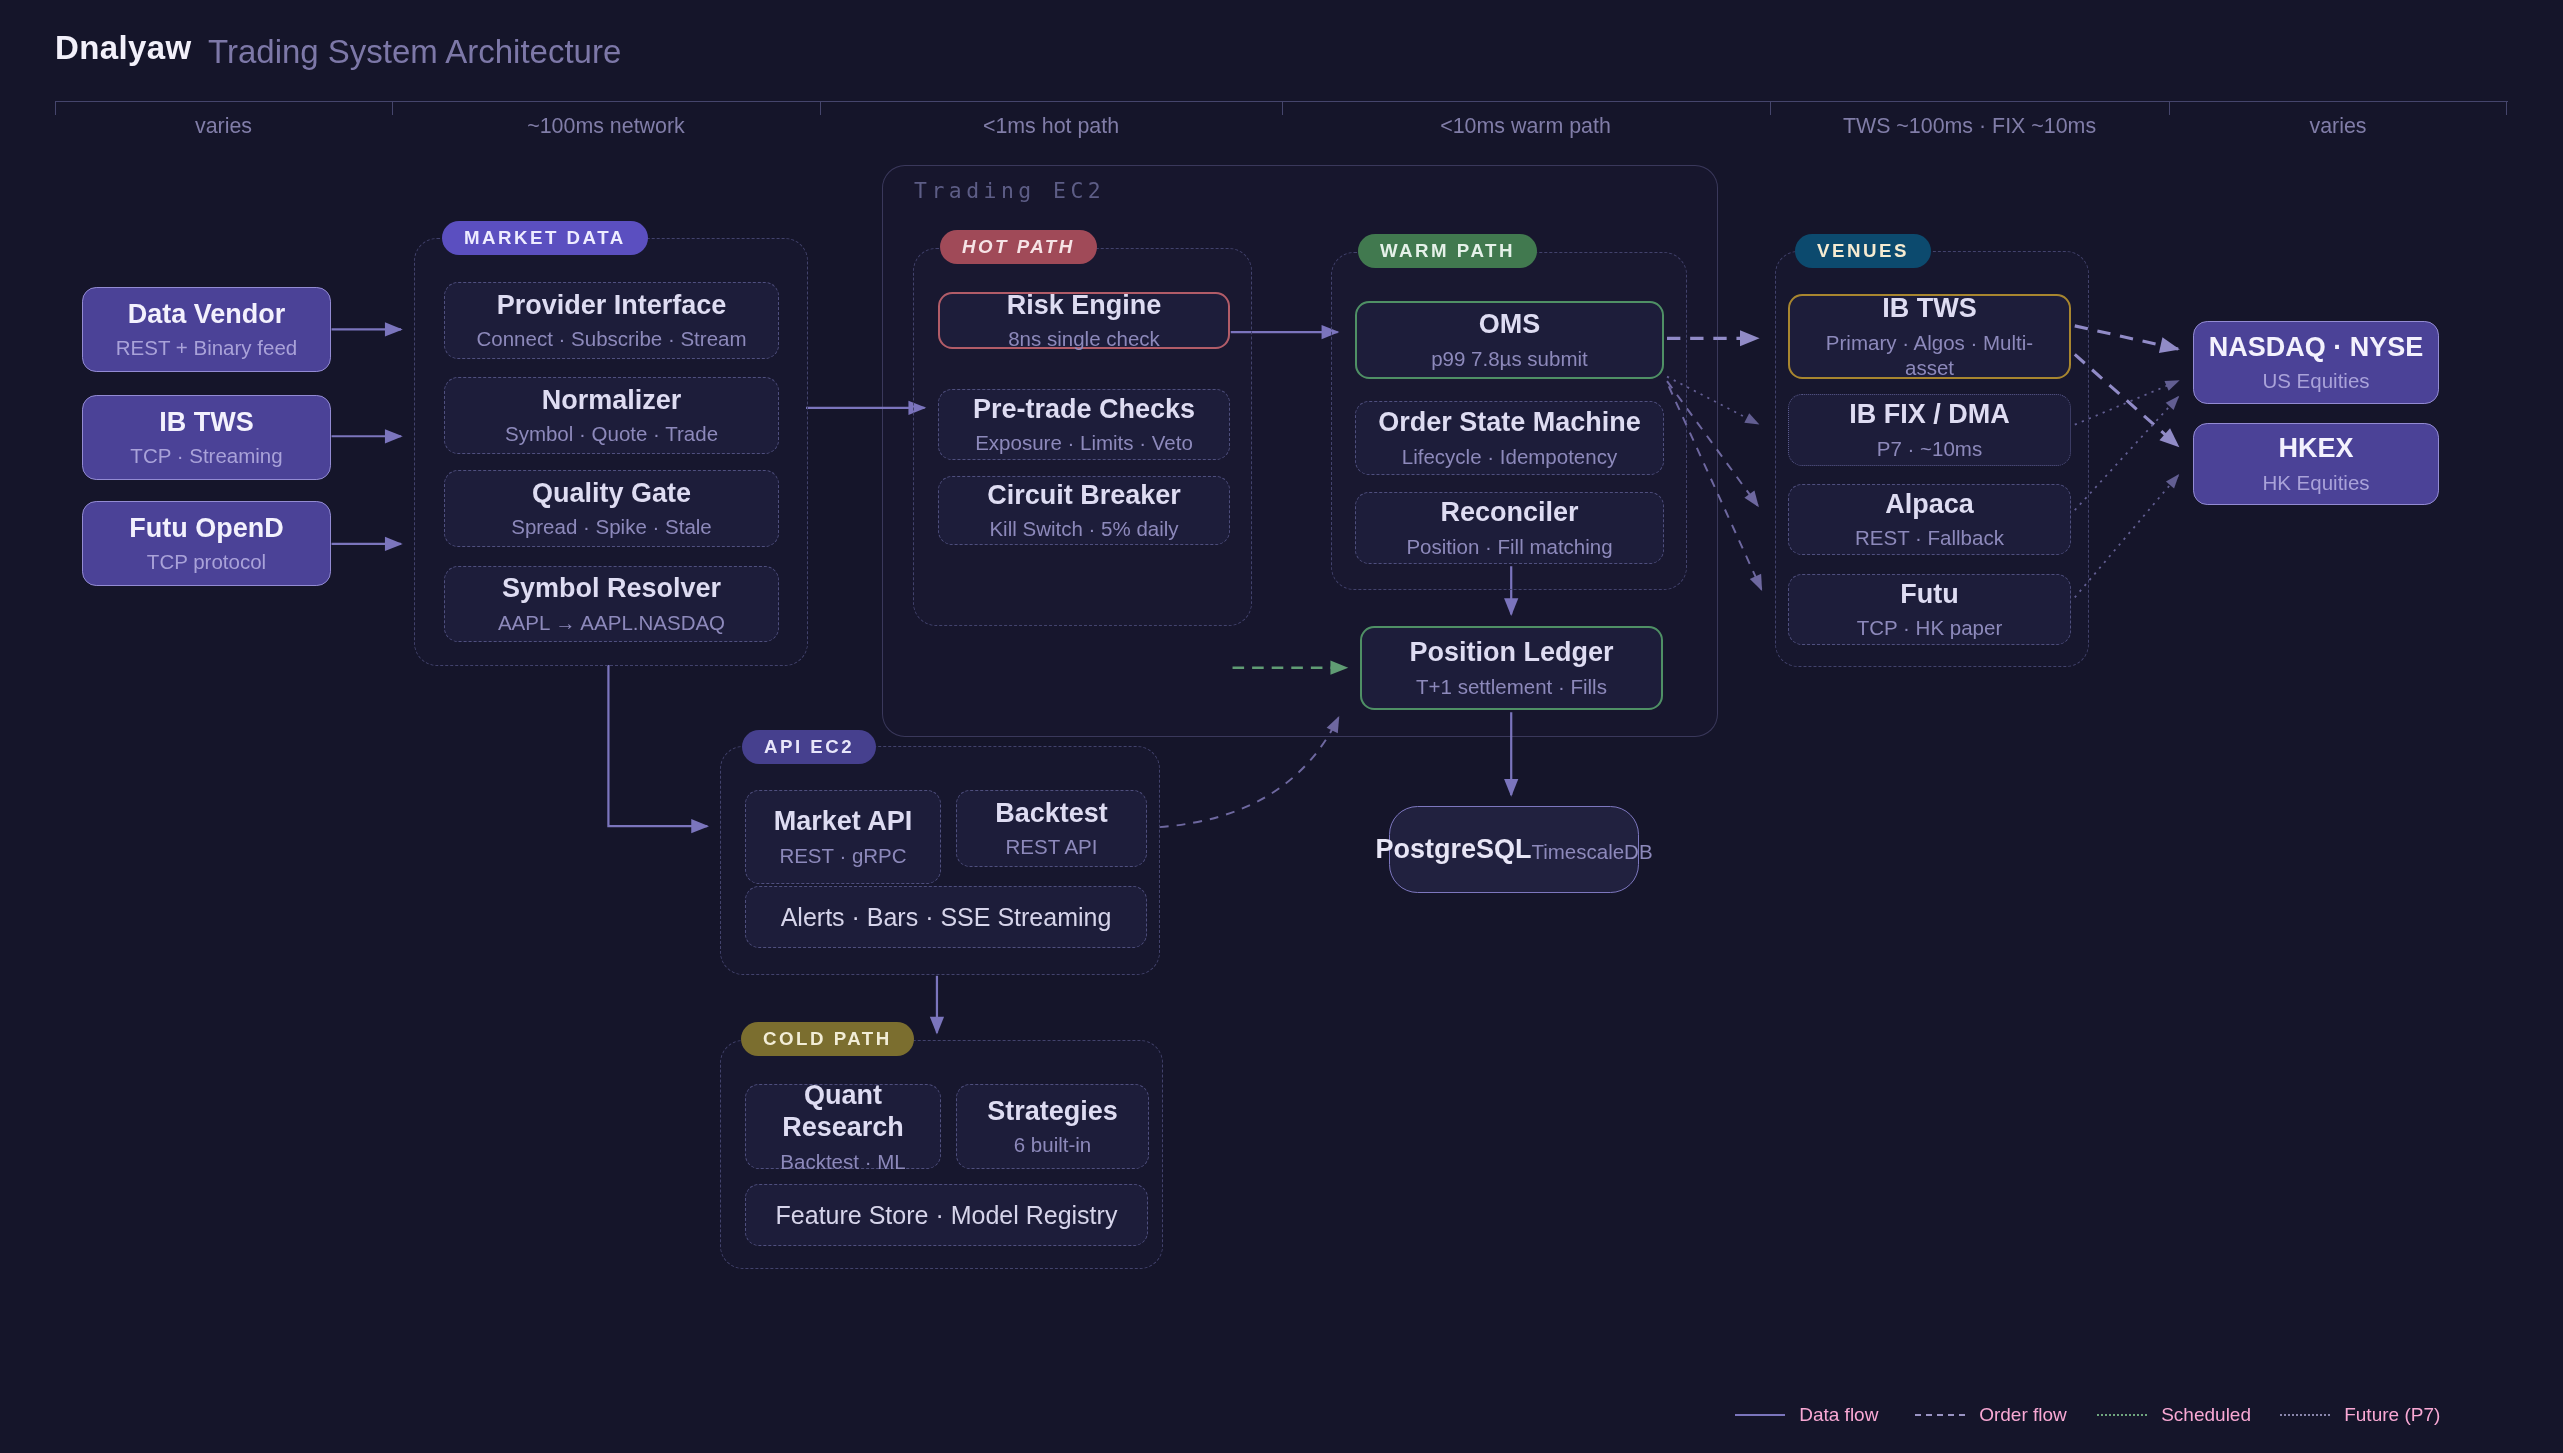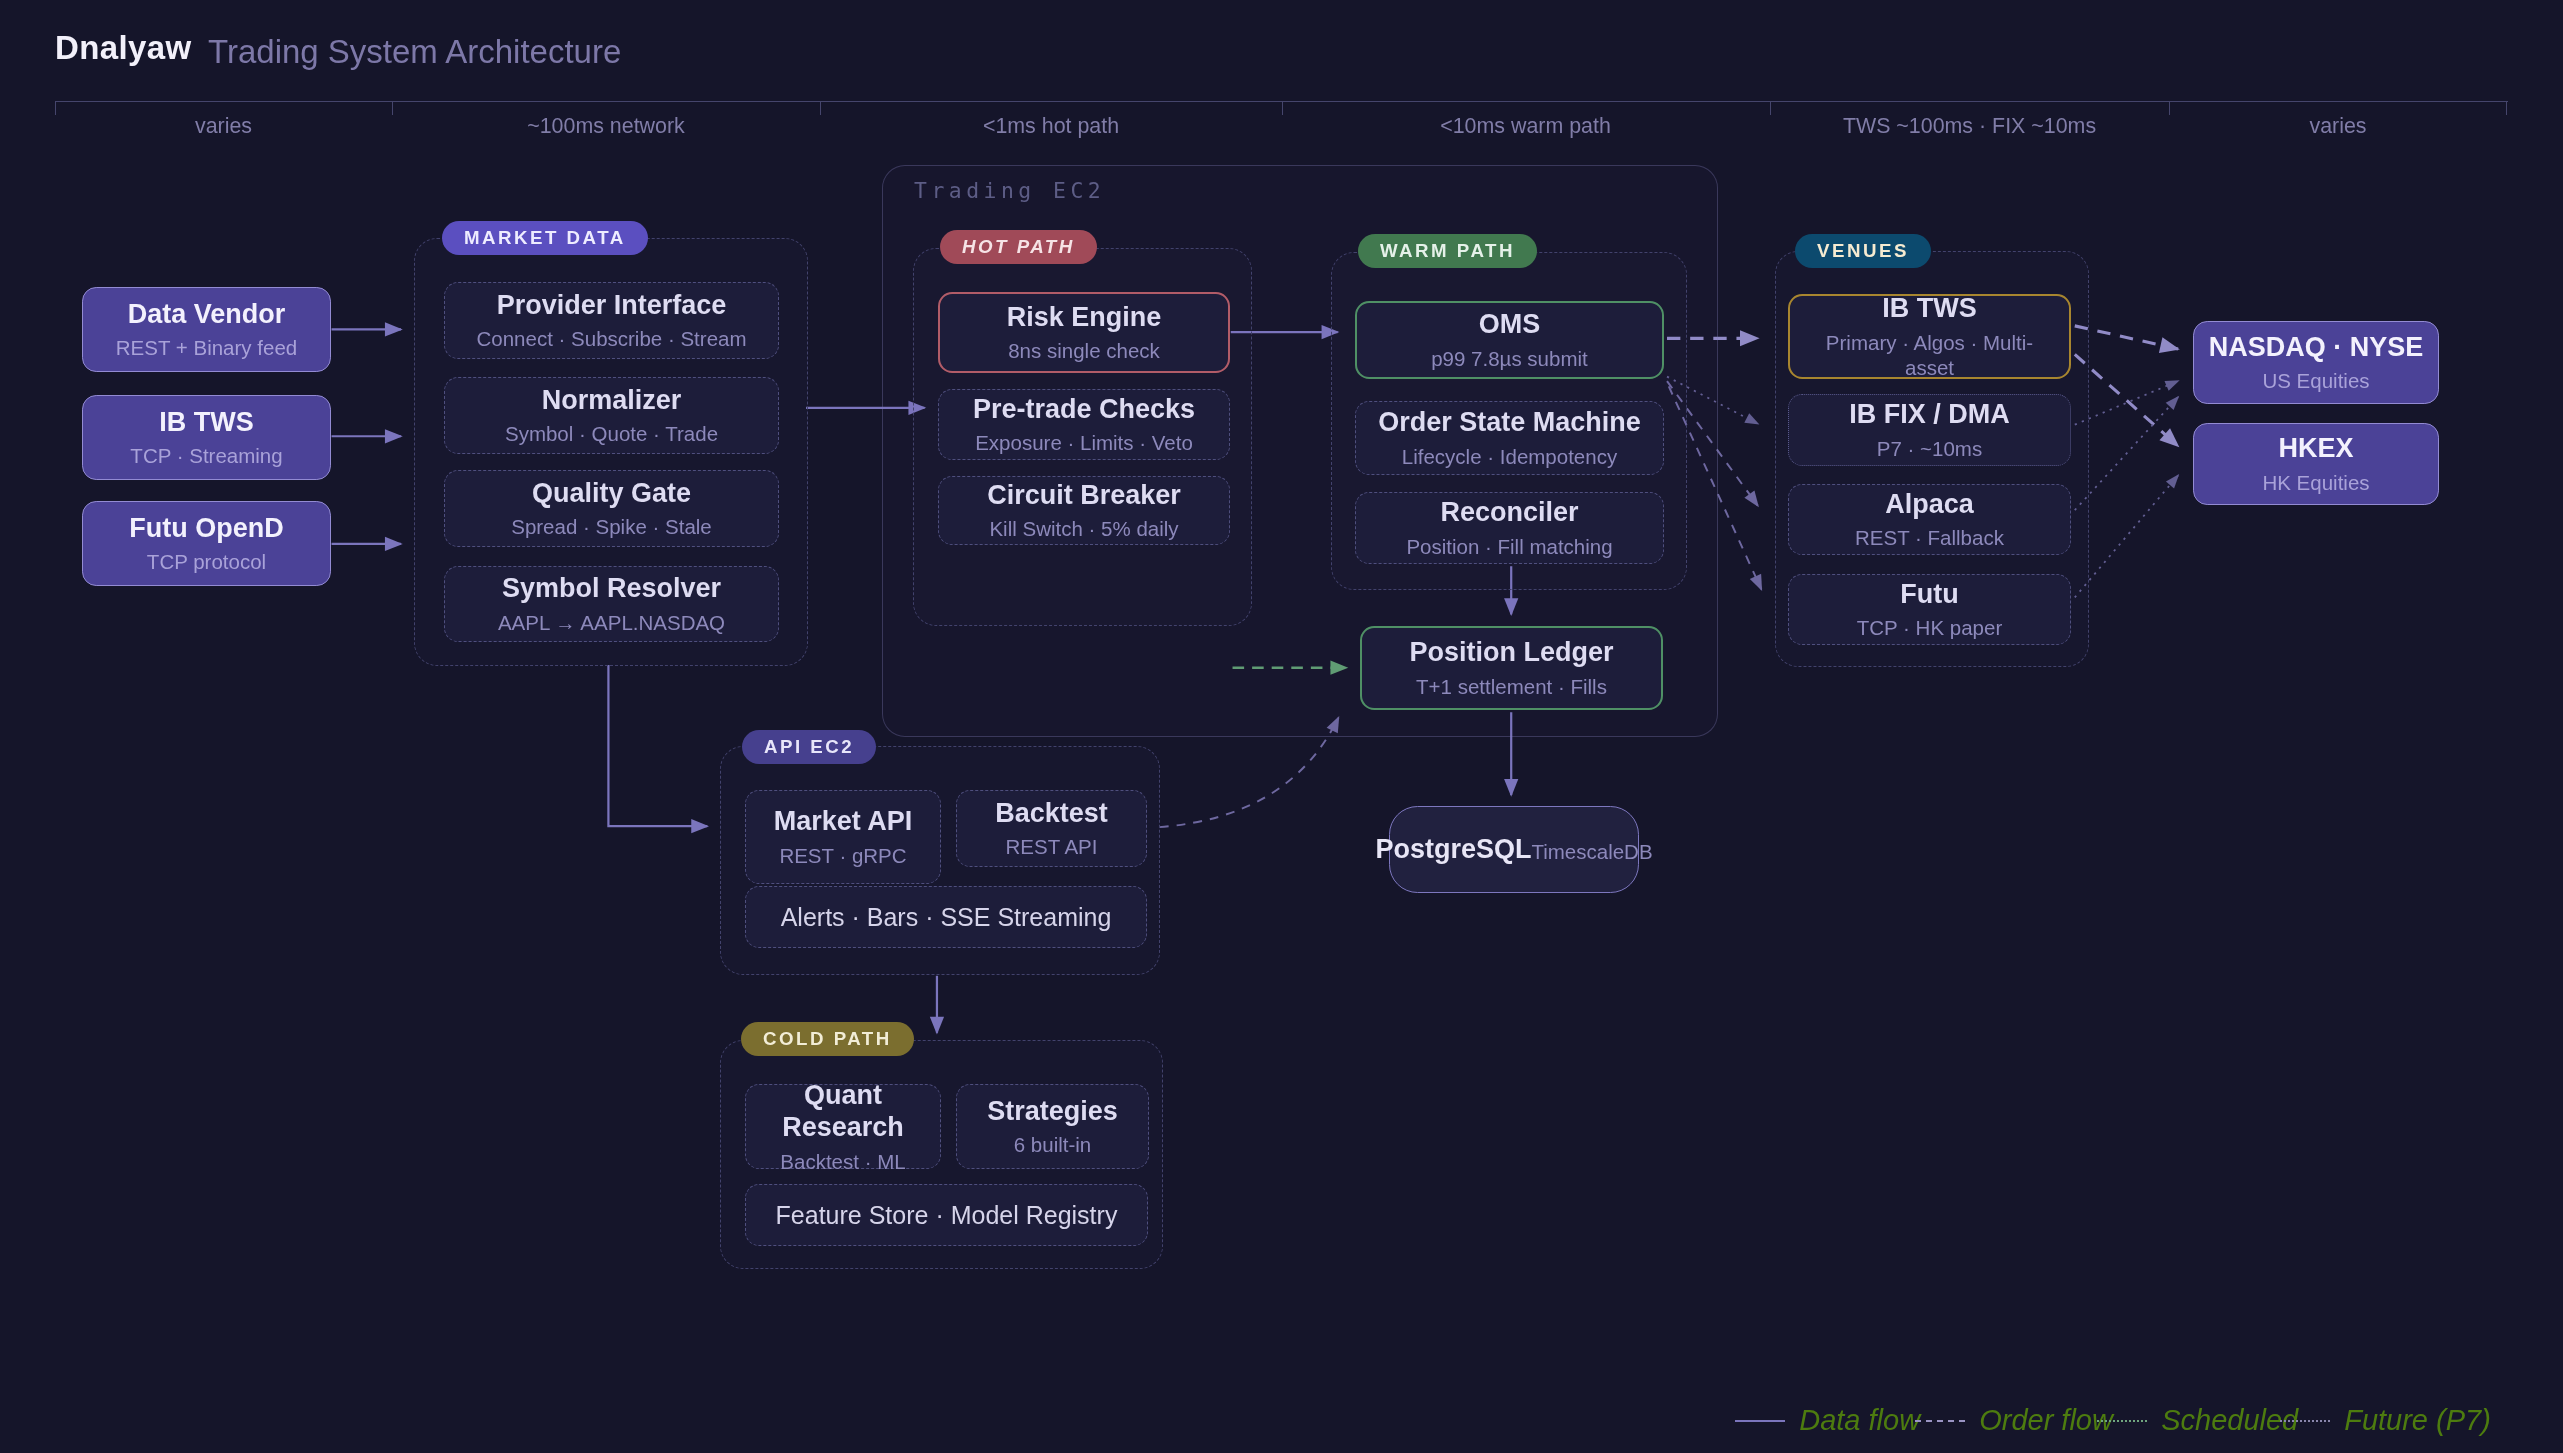--- a/index.html
+++ b/index.html
@@ -52,21 +52,21 @@
 
   svg.flow{position:absolute;left:0;top:0;pointer-events:none;}
 
   
   .lg-item{position:absolute;display:flex;align-items:center;gap:14.2px;}
   .lg-line{width:50px;height:0;}
   .lg-solid{border-top:2.7px solid #7b75bd;}
   .lg-dashed{border-top:2.7px dashed #9a94c4;}
   .lg-sched{border-top:2.7px dotted #6fa57e;}
   .lg-future{border-top:2.7px dotted #8a86ac;}
-  .lg-label{font-size:29px;color:#4d7c0f;white-space:nowrap;font-style:italic;}
+  .lg-label{font-size:19px;color:#f9a8d4;white-space:nowrap;}
 </style>
 </head>
 <body>
 
 <div class="stage">
 
   <div class="brand">Dnalyaw</div>
   <div class="brand-sub">Trading System Architecture</div>
 
   <div>
@@ -161,21 +161,21 @@
   <div class="node" style="left:444px;top:566px;width:335px;height:76px">
     <div class="t">Symbol Resolver</div>
     <div class="s">AAPL → AAPL.NASDAQ</div>
   </div>
 
   <div class="ec2" style="left:882px;top:165px;width:834px;height:570px"></div>
   <div class="ec2-label" style="left:914px;top:178px">Trading EC2</div>
 
   <div class="group" style="left:913px;top:248px;width:337px;height:376px"></div>
   <div class="pill p-hot" style="left:940px;top:230px">HOT PATH</div>
-  <div class="node b-red" style="left:938px;top:292px;width:292px;height:81px">
+  <div class="node b-red" style="left:938px;top:292px;width:292px;height:57px">
     <div class="t">Risk Engine</div>
     <div class="s">8ns single check</div>
   </div>
   <div class="node" style="left:938px;top:389px;width:292px;height:71px">
     <div class="t">Pre-trade Checks</div>
     <div class="s">Exposure · Limits · Veto</div>
   </div>
   <div class="node" style="left:938px;top:476px;width:292px;height:69px">
     <div class="t">Circuit Breaker</div>
     <div class="s">Kill Switch · 5% daily</div>

